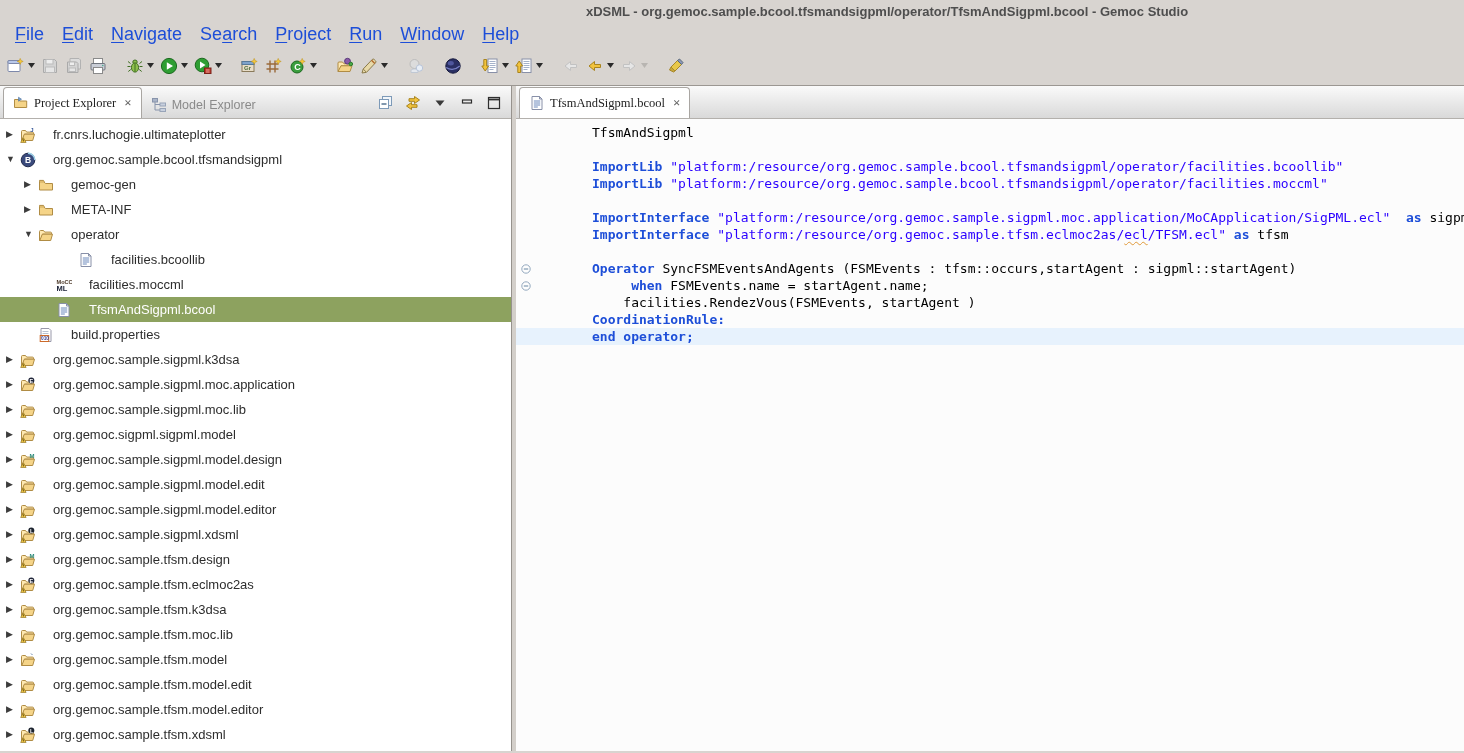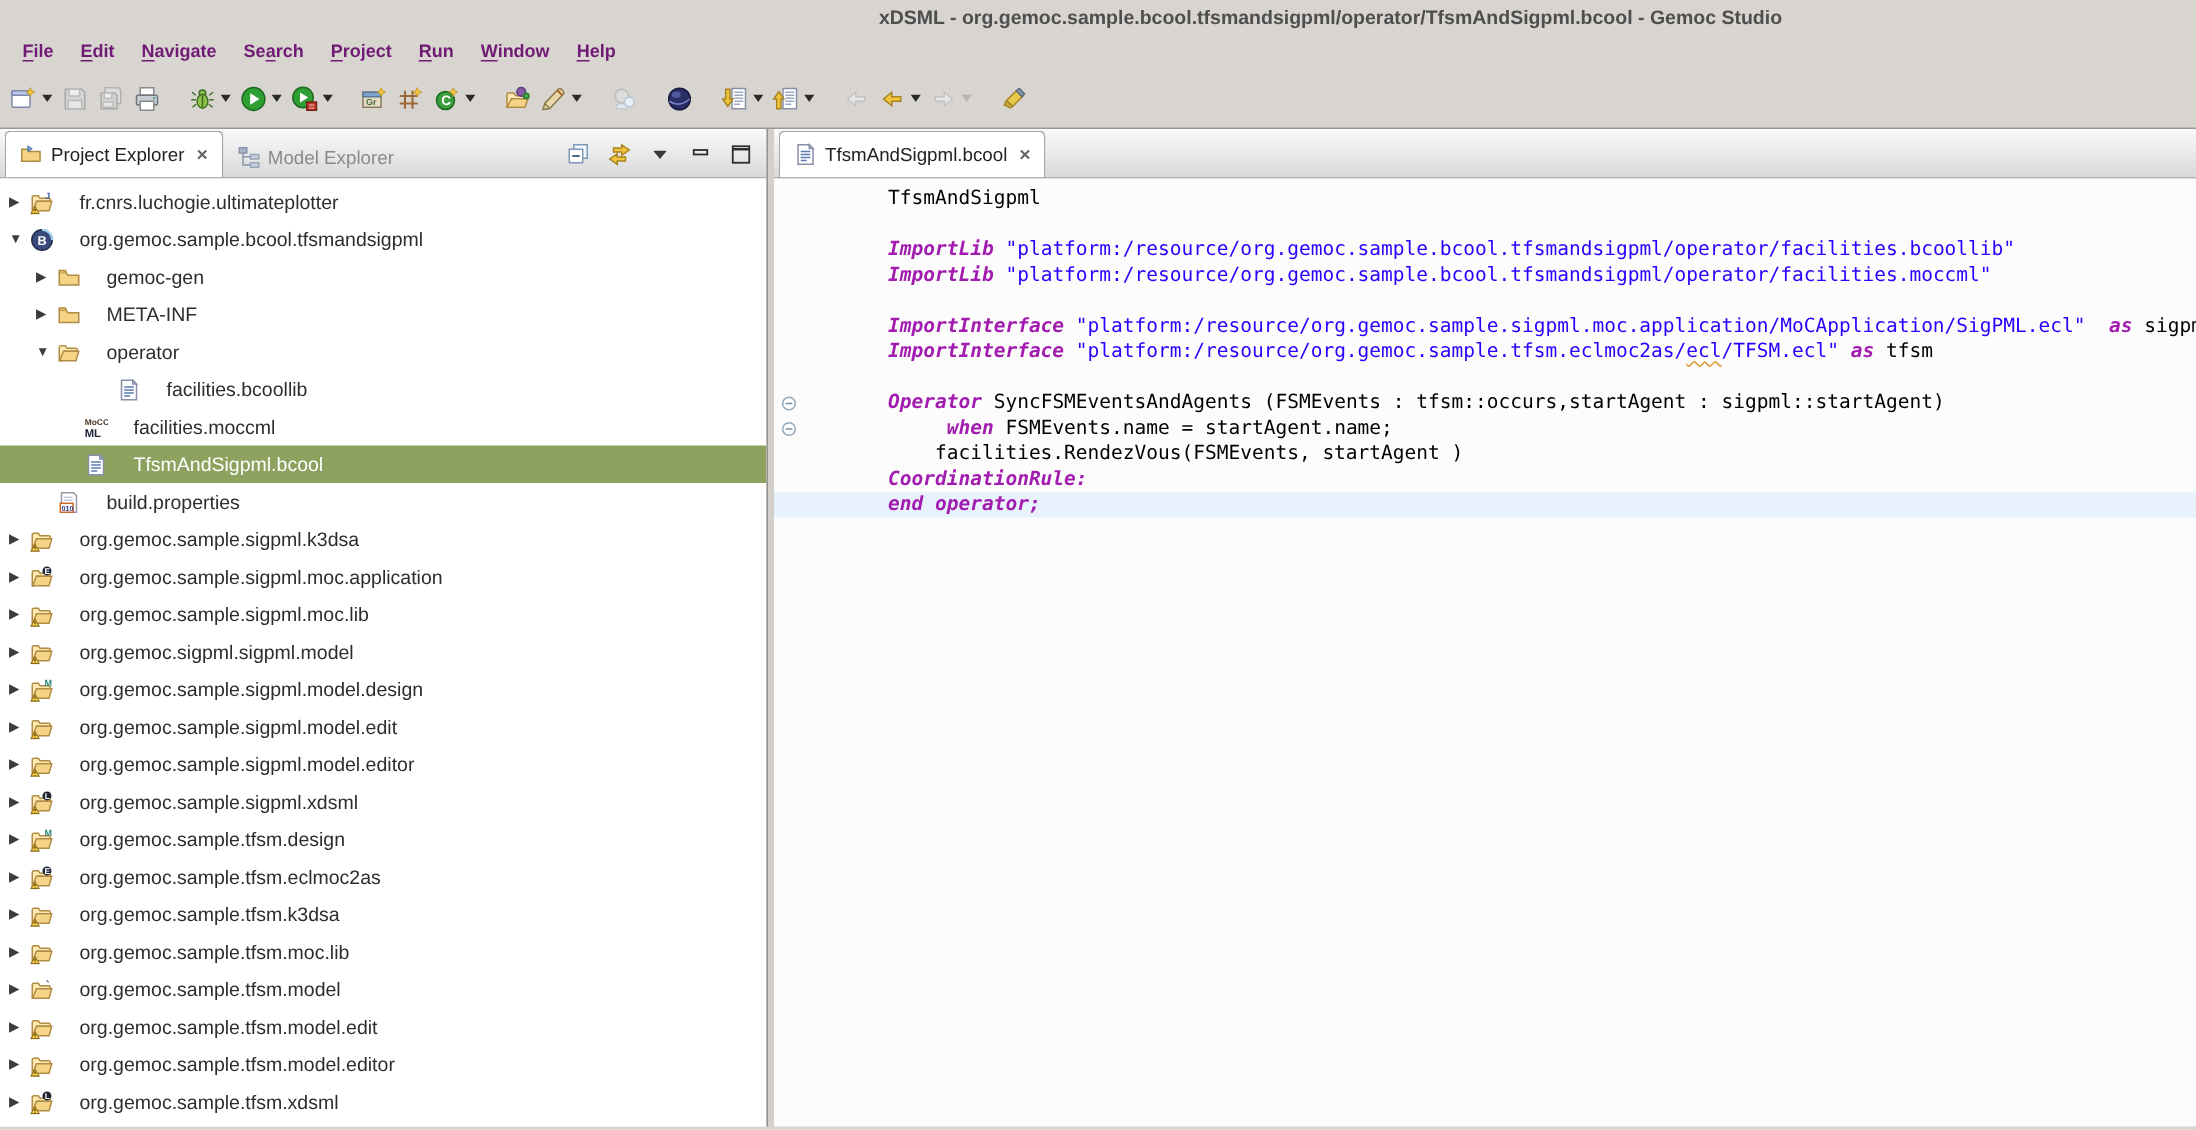--- a/index.html
+++ b/index.html
@@ -4,39 +4,39 @@
 <style>
   html,body{margin:0;padding:0;}
   body{font-family:"Liberation Sans",sans-serif;background:#d8d4d0;}
   .window{position:relative;width:1464px;height:753px;overflow:hidden;background:#d8d4d0;}
 
   
   .titlebar{position:relative;height:22px;background:#d8d4d0;}
   .titlebar .title{position:absolute;left:887px;top:4px;transform:translateX(-50%);
     font-size:13px;font-weight:bold;color:#4e4e4e;white-space:nowrap;}
   .menubar{display:flex;align-items:center;height:24px;padding-left:6px;background:#d8d4d0;}
-  .menu-item{padding:3px 9px;font-size:12px;color:#701a75;cursor:default;font-weight:bold;}
+  .menu-item{padding:3px 9px;font-size:18px;color:#1d4ed8;cursor:default;}
   .menu-item u{text-underline-offset:2px;}
   .toolbar{display:flex;align-items:center;height:39px;padding:0 4px;background:#d8d4d0;
     border-bottom:1px solid #9b9792;}
   .tb-group{display:flex;align-items:center;margin-right:13px;}
   .tb-btn{display:flex;align-items:center;height:26px;padding:0 3px;border-radius:3px;}
   .tb-btn .icn{display:inline-flex;}
   .tb-btn .dd{margin-left:3px;display:inline-flex;}
   .icn svg{display:block;}
 
   
   .mainrow{display:flex;height:665px;background:#d8d4d0;}
   .explorer{width:511px;display:flex;flex-direction:column;background:#fff;}
   .tabstrip{display:flex;align-items:flex-end;height:32px;flex:none;
     background:linear-gradient(#fafafa,#d9d9d9);border-bottom:1px solid #b3b0ac;}
   .tab{display:flex;align-items:center;gap:5px;height:27px;padding:0 9px;
     font-size:12.5px;color:#8a8a8a;white-space:nowrap;}
   .tab.active{background:#ffffff;color:#222;border:1px solid #a9a6a2;border-bottom:none;
-    border-radius:4px 4px 0 0;height:31px;margin-left:3px;box-sizing:border-box;}
+    border-radius:4px 4px 0 0;height:31px;margin-left:3px;box-sizing:border-box;font-family:Liberation Serif, serif;}
   .tab .close{font-weight:bold;font-size:13px;color:#666;margin-left:3px;line-height:10px;}
   .paneltools{margin-left:auto;display:flex;align-items:center;gap:11px;padding:0 9px 7px 0;}
   .paneltools .icn{display:inline-flex;}
 
   .tree{flex:1;background:#fff;padding-top:3px;overflow:hidden;}
   .tree-row{display:flex;align-items:center;height:25px;font-size:13px;color:#2d2d2d;white-space:nowrap;}
   .tree-row.selected{background:#8da25f;color:#fff;}
   .expander{width:14px;flex:none;font-size:9px;color:#3c3c3c;text-align:left;line-height:1;}
   .tree-row.selected .expander{color:#fff;}
   .tree-icn{width:17px;flex:none;display:inline-flex;}
@@ -44,21 +44,21 @@
 
   .divider{width:4px;flex:none;background:#d3cfca;border-left:1px solid #96928d;}
 
   .editorarea{flex:1;display:flex;flex-direction:column;min-width:0;}
   .editor{flex:1;background:#fcfcfc;font-family:"DejaVu Sans Mono",monospace;
     font-size:13px;padding-top:5px;overflow:hidden;}
   .cl{display:flex;height:17px;line-height:17px;gap:40px;}
   .cl.current{background:#e7f2fd;}
   .fold{width:36px;flex:none;padding-left:5px;box-sizing:border-box;display:flex;align-items:center;}
   .code{white-space:pre;}
-  .tok-k{color:#a21caf;font-weight:bold;font-style:italic;}
+  .tok-k{color:#1d4ed8;font-weight:bold;}
   .tok-p{color:#000;}
   .tok-s{color:#2a00ff;}
   .tok-w{color:#2a00ff;text-decoration:underline wavy #e09a3a;text-decoration-thickness:1px;text-underline-offset:2px;}
 </style>
 </head>
 <body>
 
 <div class="window">
 
   <div class="titlebar">

